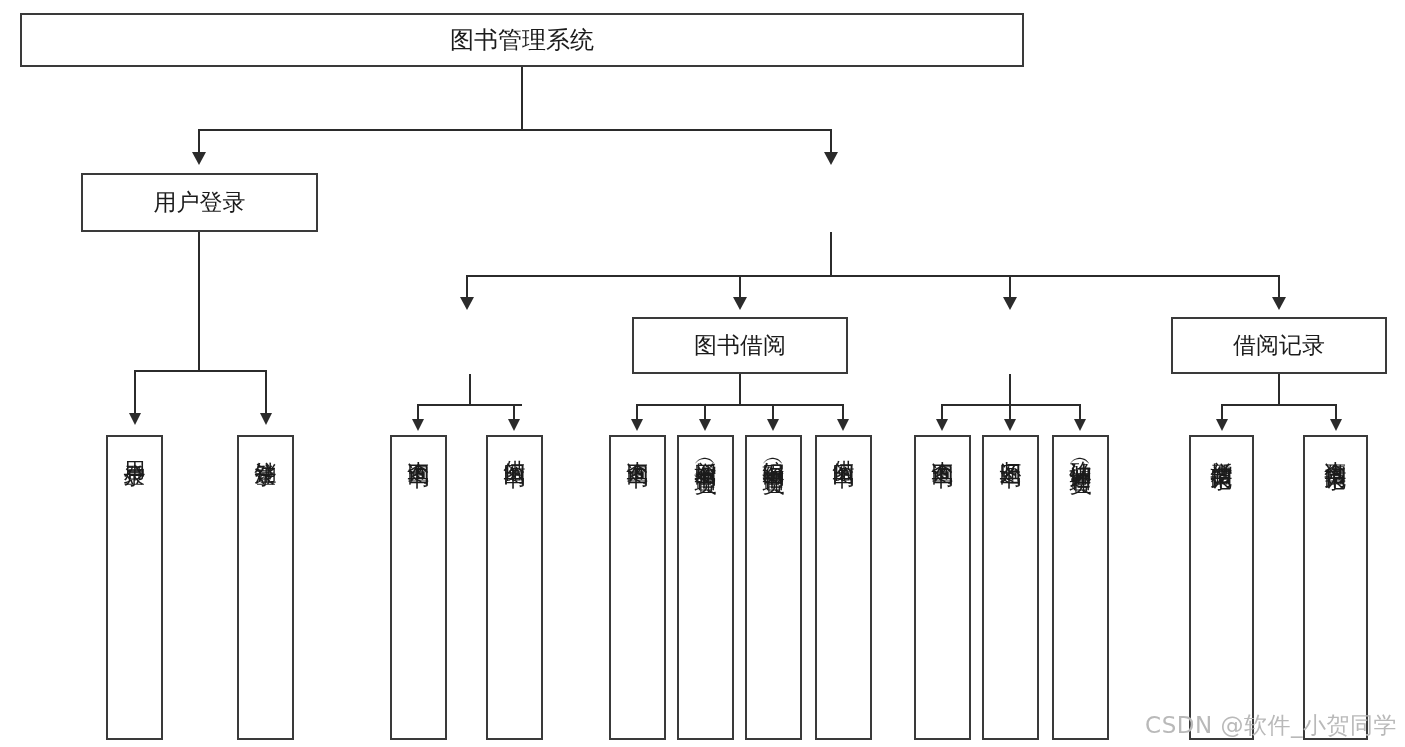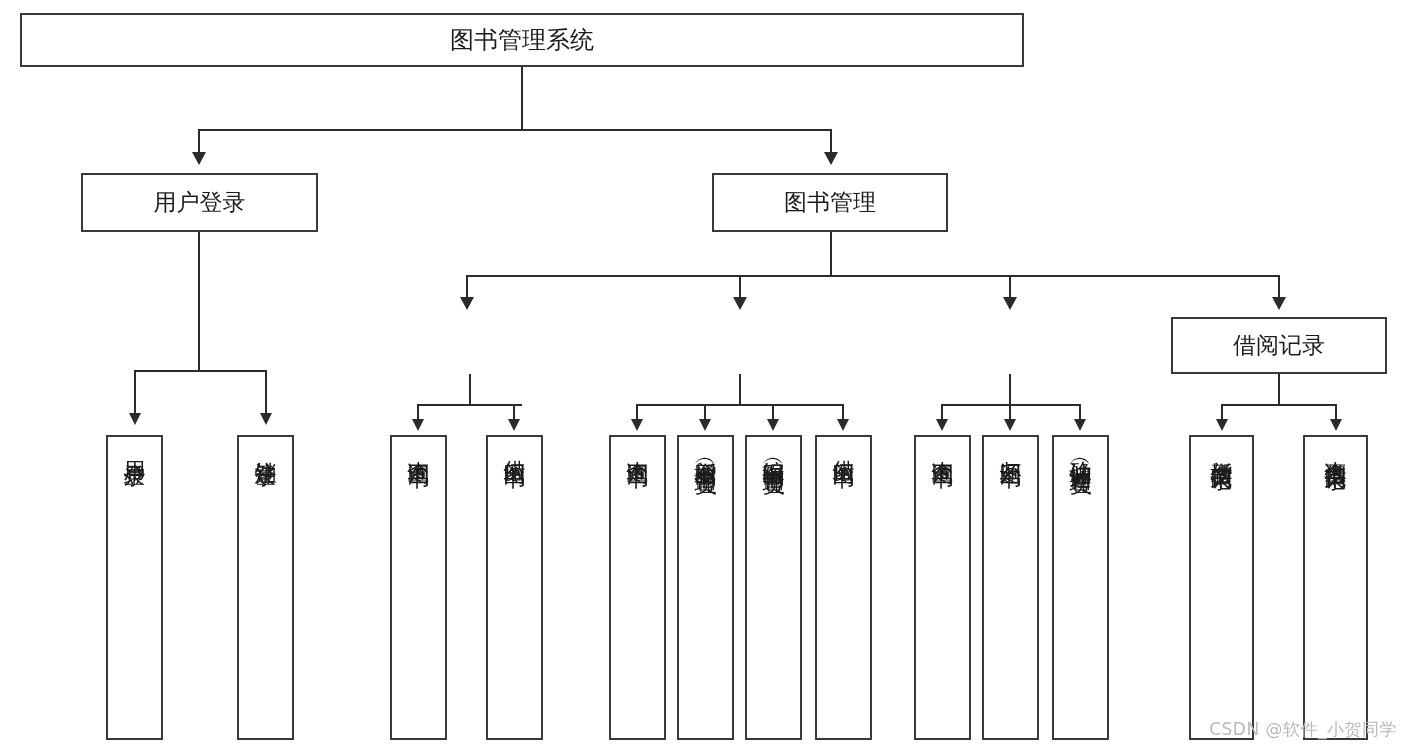--- a/index.html
+++ b/index.html
@@ -74,21 +74,21 @@
   .arrow.slim {
     border-left-width: 6px;
     border-right-width: 6px;
     border-top-width: 12px;
   }
   
   #watermark {
     position: absolute;
     right: 8px;
     bottom: 6px;
-    font-size: 17px;
+    font-size: 23px;
     color: #b9b9b9;
     letter-spacing: 0.5px;
     white-space: nowrap;
     pointer-events: none;
     margin-left: 8px;
   }
 </style>
 </head>
 <body>
 
@@ -105,42 +105,42 @@
   <div class="edge vline" style="left:198px; top:129px; width:2px; height:27px;"></div>
   <div class="arrow" style="left:192px; top:152px;"></div>
 
   <div class="edge vline" style="left:830px; top:129px; width:2px; height:27px;"></div>
   <div class="arrow" style="left:824px; top:152px;"></div>
 
   <div class="node horiz" style="left:81px; top:173px; width:237px; height:59px;">
     <span class="label">用户登录</span>
   </div>
 
-  <div class="node horiz" style="left:712px; top:173px; width:236px; height:59px;">
-    <span class="label">图书管理</span>
-  </div>
 
   <div class="edge vline" style="left:198px; top:232px; width:2px; height:140px;"></div>
   <div class="edge hline" style="left:134px; top:370px; width:132px; height:2px;"></div>
   <div class="edge vline" style="left:134px; top:370px; width:2px; height:48px;"></div>
   <div class="arrow slim" style="left:129px; top:413px;"></div>
   <div class="edge vline" style="left:265px; top:370px; width:2px; height:48px;"></div>
   <div class="arrow slim" style="left:260px; top:413px;"></div>
 
   <div class="edge vline" style="left:830px; top:232px; width:2px; height:45px;"></div>
   <div class="edge hline" style="left:466px; top:275px; width:814px; height:2px;"></div>
   <div class="edge vline" style="left:466px; top:275px; width:2px; height:26px;"></div>
   <div class="arrow" style="left:460px; top:297px;"></div>
   <div class="edge vline" style="left:739px; top:275px; width:2px; height:26px;"></div>
   <div class="arrow" style="left:733px; top:297px;"></div>
   <div class="edge vline" style="left:1009px; top:275px; width:2px; height:26px;"></div>
   <div class="arrow" style="left:1003px; top:297px;"></div>
   <div class="edge vline" style="left:1278px; top:275px; width:2px; height:26px;"></div>
   <div class="arrow" style="left:1272px; top:297px;"></div>
 
+  <div class="node horiz" style="left:632px; top:317px; width:216px; height:57px;">
+    <span class="label">图书借阅</span>
+  </div>
   <div class="node horiz" style="left:1171px; top:317px; width:216px; height:57px;">
     <span class="label">借阅记录</span>
   </div>
 
   <div class="edge vline" style="left:469px; top:374px; width:2px; height:32px;"></div>
   <div class="edge hline" style="left:417px; top:404px; width:105px; height:2px;"></div>
   <div class="edge vline" style="left:417px; top:404px; width:2px; height:17px;"></div>
   <div class="arrow slim" style="left:412px; top:419px;"></div>
   <div class="edge vline" style="left:513px; top:404px; width:2px; height:17px;"></div>
   <div class="arrow slim" style="left:508px; top:419px;"></div>

